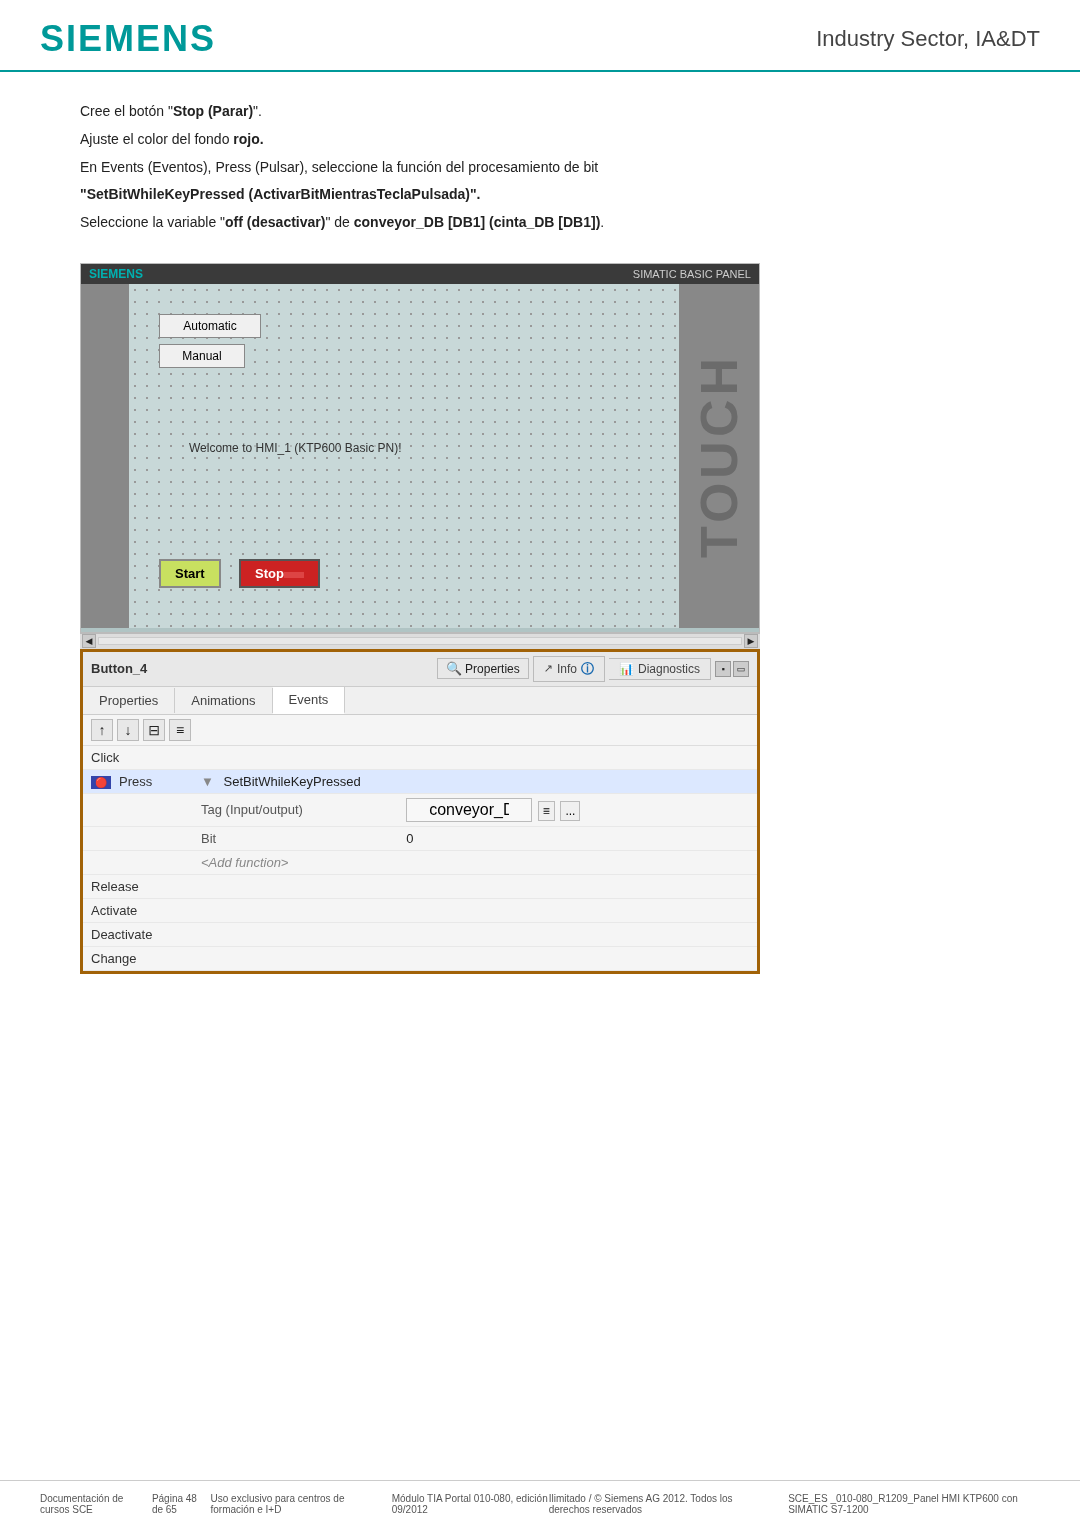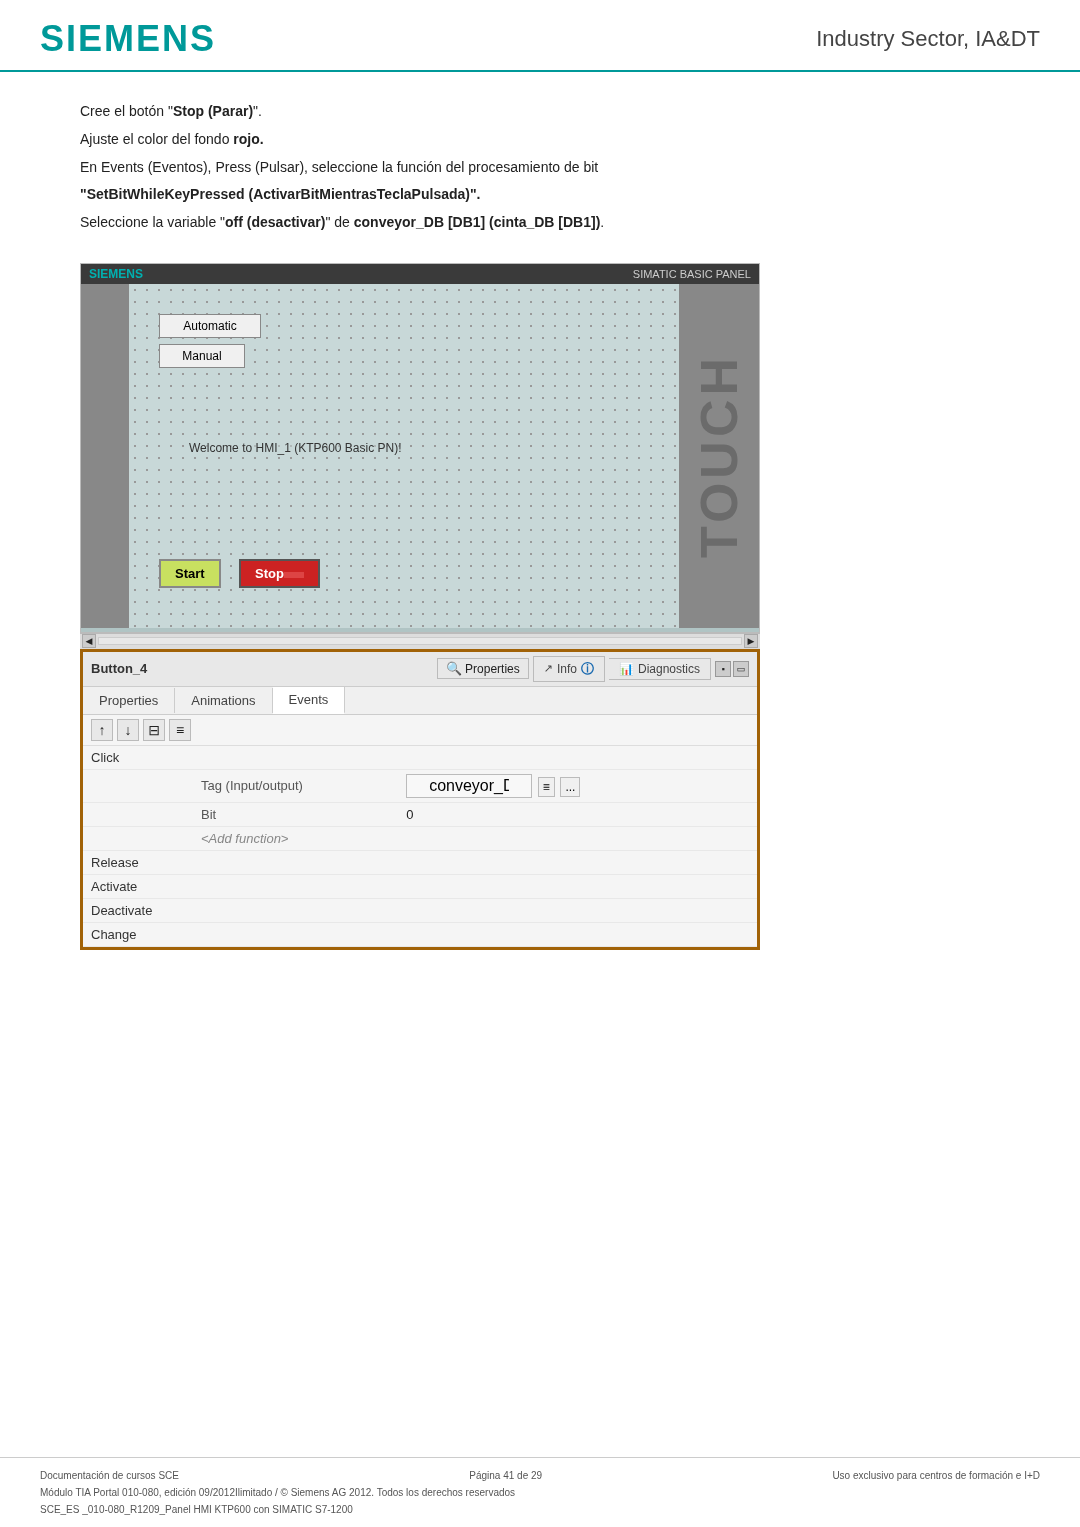--- a/index.html
+++ b/index.html
@@ -354,22 +354,22 @@
     .footer {
       position: absolute;
       bottom: 0;
       left: 0;
       right: 0;
       padding: 12px 40px;
       border-top: 1px solid #ccc;
       font-size: 10px;
       color: #555;
       display: flex;
-      flex-direction: column;
-      gap: 6px;
+      flex-direction: row;
+      gap: 14px;
     }
     .footer-row1 {
       display: flex;
       justify-content: space-between;
     }
     .footer-row2 {
       display: flex;
       justify-content: flex-start;
     }
     .footer-row3 {
@@ -487,20 +487,31 @@
       <table class="events-table">
         <tbody>
 
           <tr>
             <td class="event-label-col">Click</td>
             <td></td>
             <td></td>
             <td></td>
           </tr>
 
+          <tr class="event-active">
+            <td class="event-label-col">
+              <span class="press-badge">🔴</span>
+              Press
+            </td>
+            <td colspan="2">
+              <span style="margin-right:6px;color:#888;">▼</span>
+              SetBitWhileKeyPressed
+            </td>
+            <td></td>
+          </tr>
 
           <tr>
             <td class="event-label-col"></td>
             <td class="indent-cell2">Tag (Input/output)</td>
             <td>
               <input class="tag-input" value="conveyor_DB_off" readonly="" style="">
               <button class="tag-btn">≡</button>
               <button class="tag-btn">...</button>
             </td>
             <td></td>
@@ -548,21 +559,21 @@
           </tr>
         </tbody>
       </table>
     </div>
   </div>
 </div>
 
 <div class="footer">
   <div class="footer-row1">
     <span>Documentación de cursos SCE</span>
-    <span>Página 41 de 29</span>
+    <span>Página 48 de 65</span>
     <span>Uso exclusivo para centros de formación e I+D</span>
   </div>
   <div class="footer-row2">
     <span>Módulo TIA Portal 010-080, edición 09/2012</span>
     <span>Ilimitado / © Siemens AG 2012. Todos los derechos reservados</span>
   </div>
   <div class="footer-row3">
     <span>SCE_ES _010-080_R1209_Panel HMI KTP600 con SIMATIC S7-1200</span>
   </div>
 </div>

